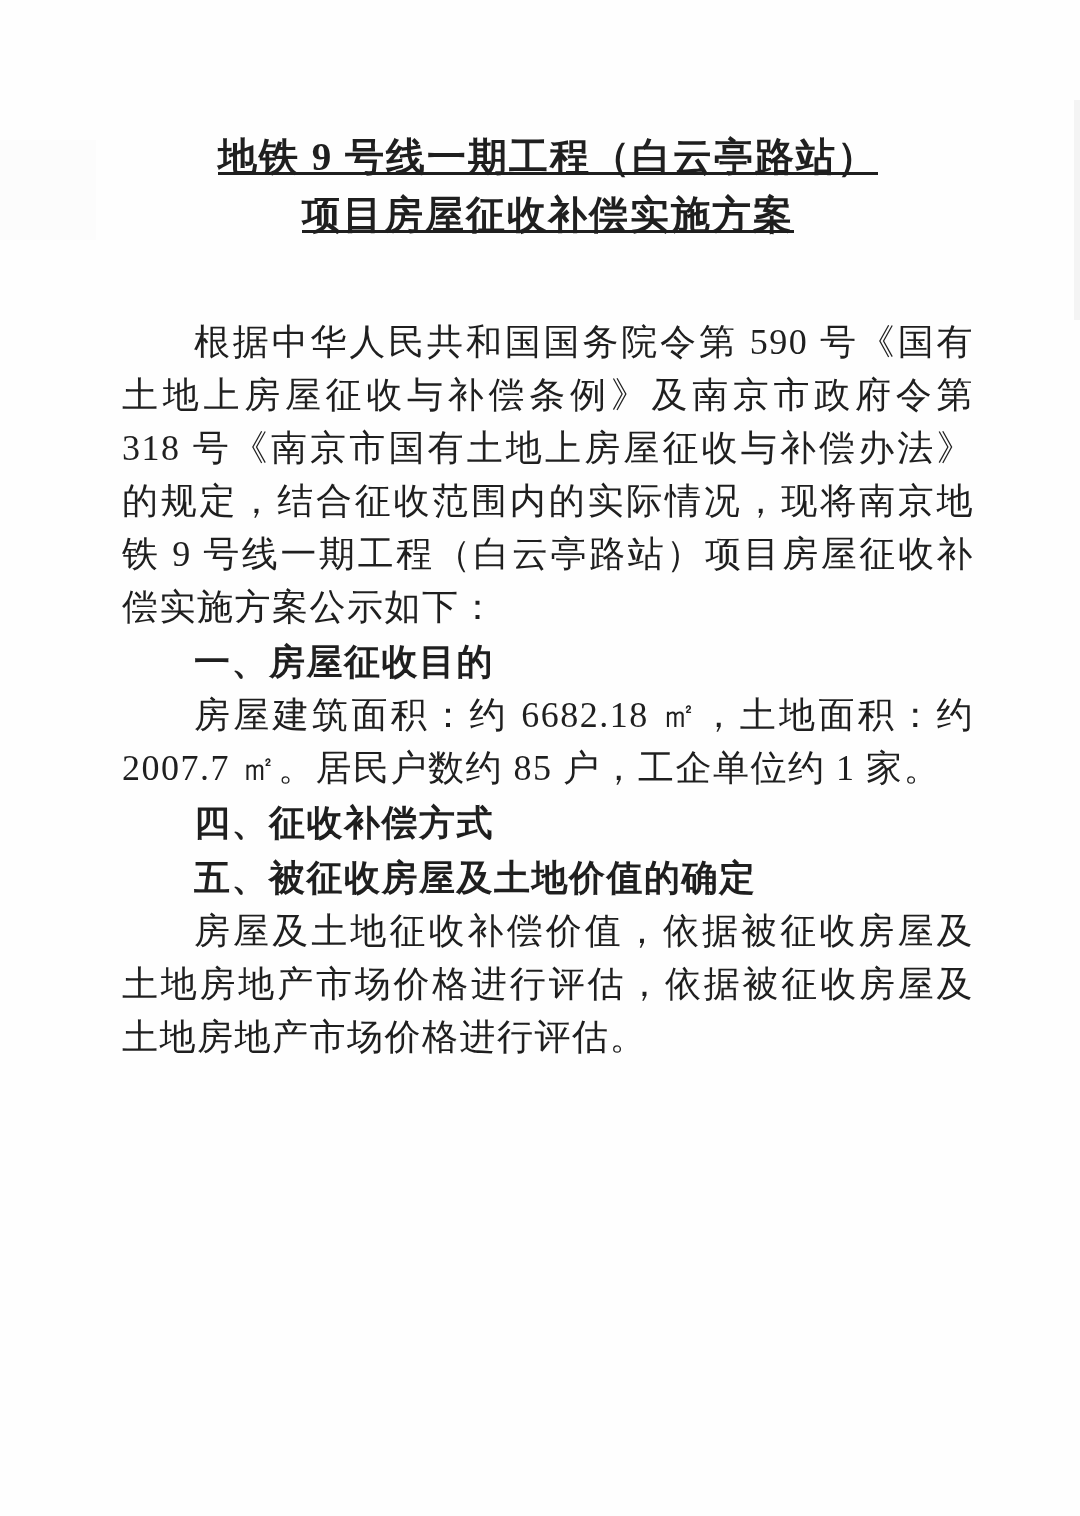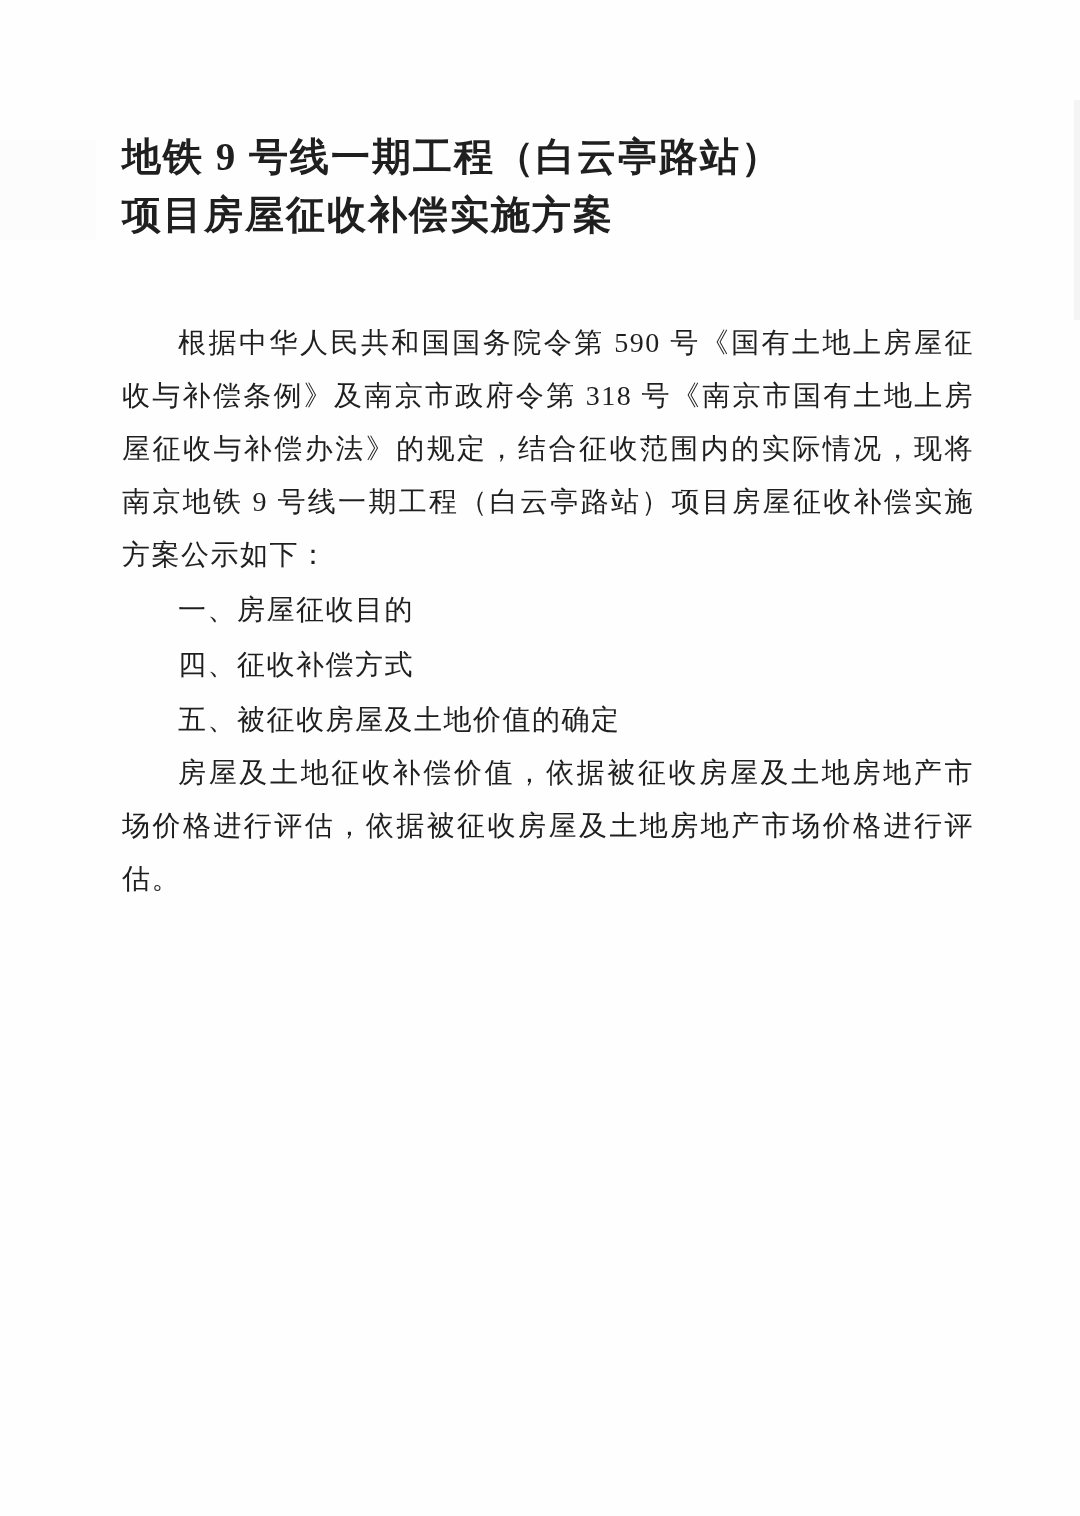--- a/index.html
+++ b/index.html
@@ -26,37 +26,38 @@
     background: #fcfcfc;
   }
   .artifact-right {
     position: absolute;
     right: 0; top: 100px;
     width: 6px; height: 220px;
     background: #f4f4f4;
   }
   h1.doc-title {
     margin: 0 0 72px 0;
-    text-align: left;
+    text-align: center;
     font-size: 39px;
     font-weight: 700;
     line-height: 58px;
     letter-spacing: 2px;
+    text-decoration: underline;
   }
   p.body-para, h2.sec-heading {
     margin: 0;
-    font-size: 28px;
+    font-size: 36px;
     line-height: 53px;
     letter-spacing: 1.5px;
     text-indent: 2em;
     text-align: justify;
     text-align-last: left;
   }
   h2.sec-heading {
-    font-weight: 400;
+    font-weight: 700;
     margin-top: 2px;
   }
   .sp-md { margin-top: 8px; }
 </style>
 </head>
 <body>
 
 <div class="page">
   <div class="artifact-left"></div>
   <div class="artifact-right"></div>
@@ -64,18 +65,19 @@
   <h1 class="doc-title">
     <span>地铁 9 号线一期工程（白云亭路站）</span><br>
     <span>项目房屋征收补偿实施方案</span>
   </h1>
 
   <p class="body-para">根据中华人民共和国国务院令第 590 号《国有土地上房屋征收与补偿条例》及南京市政府令第 318 号《南京市国有土地上房屋征收与补偿办法》的规定，结合征收范围内的实际情况，现将南京地铁 9 号线一期工程（白云亭路站）项目房屋征收补偿实施方案公示如下：</p>
 
   <h2 class="sec-heading">一、房屋征收目的</h2>
 
 
+  <p class="body-para sp-md">房屋建筑面积：约 6682.18 ㎡，土地面积：约 2007.7 ㎡。居民户数约 85 户，工企单位约 1 家。</p>
 
   <h2 class="sec-heading sp-md">四、征收补偿方式</h2>
 
   <h2 class="sec-heading sp-md">五、被征收房屋及土地价值的确定</h2>
   <p class="body-para sp-md">房屋及土地征收补偿价值，依据被征收房屋及土地房地产市场价格进行评估，依据被征收房屋及土地房地产市场价格进行评估。</p>
 </div>
 
 </body></html>

